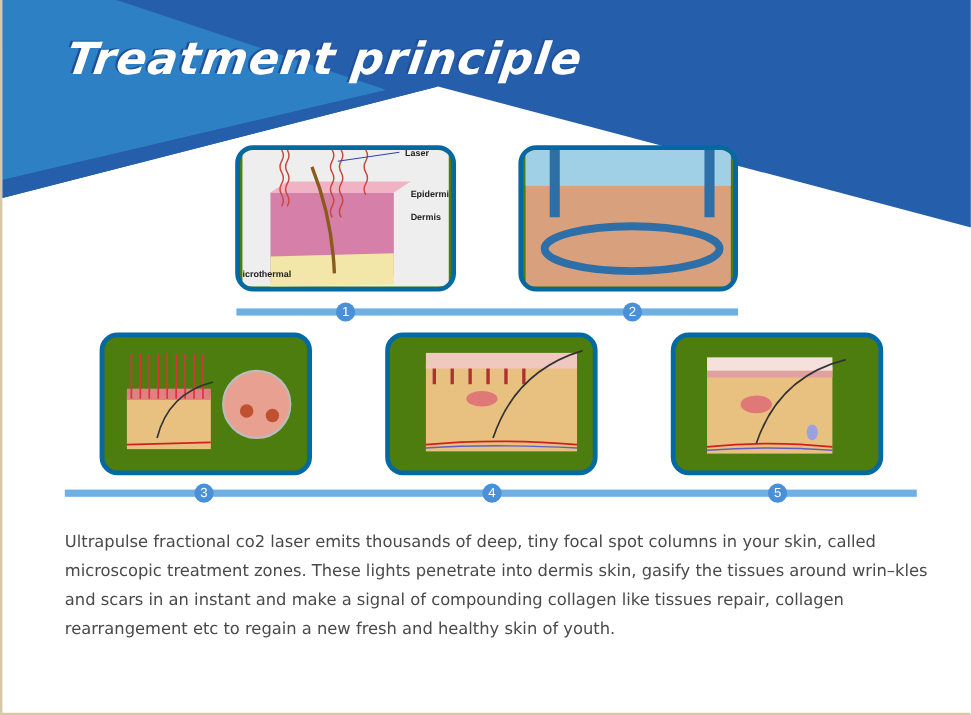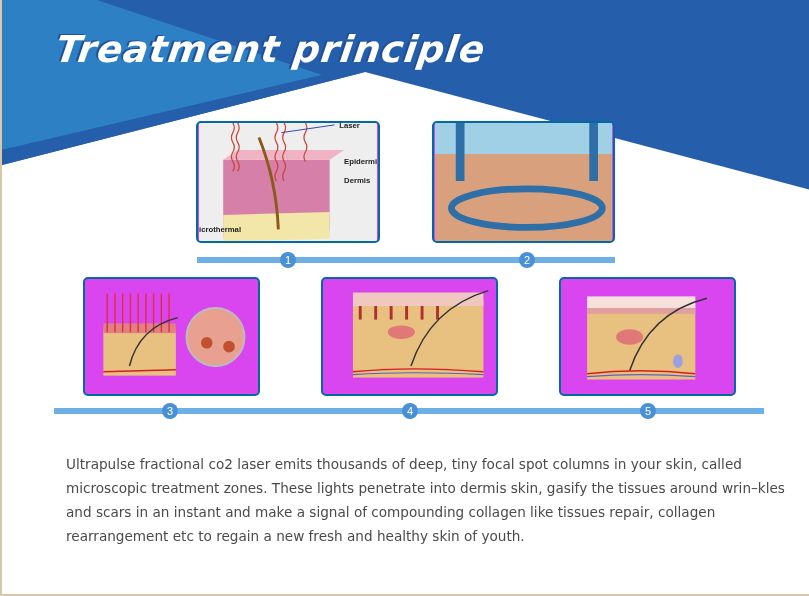--- a/index.html
+++ b/index.html
@@ -1,24 +1,24 @@
 <!DOCTYPE html>
 <html><head>
 <meta charset="utf-8">
 <style>
   html, body { margin: 0; padding: 0; }
   body { width: 809px; height: 596px; position: relative; overflow: hidden; background: #ffffff; font-family: "DejaVu Sans", sans-serif; }
   .page { position: absolute; left: 0; top: 0; width: 809px; height: 596px; background: #fff; border-left: 2px solid #d8c8a8; border-bottom: 2px solid #d8c8a8; box-sizing: border-box; }
   .banner { position: absolute; left: 0; top: 0; width: 809px; height: 200px; }
   .title { position: absolute; left: 54px; top: 28px; margin: 0; font-family: "DejaVu Sans", sans-serif; font-weight: bold; font-style: italic; font-size: 37px; letter-spacing: 1px; color: #ffffff; text-shadow: -2px -1px 0 #1f4f99; transform: skewX(-8deg); }
-  .panel { position: absolute; border: 2px solid #0369a1; border-radius: 5px; background: #d946ef; box-sizing: border-box; overflow: hidden; }
+  .panel { position: absolute; border: 4px solid #0369a1; border-radius: 15px; background: #4d7c0f; box-sizing: border-box; overflow: hidden; }
   .panel svg { display: block; width: 100%; height: 100%; }
   .timeline { position: absolute; height: 6px; background: #6fb0e4; }
   .step { position: absolute; width: 16px; height: 16px; border-radius: 50%; background: #4a90d6; color: #fff; font-size: 11px; line-height: 16px; text-align: center; font-family: "Liberation Sans", sans-serif; }
-  .desc { position: absolute; left: 52px; top: 440px; width: 720px; margin: 12px; font-family: "DejaVu Sans", sans-serif; font-size: 13.6px; line-height: 24px; color: #4a4a4a; }
+  .desc { position: absolute; left: 52px; top: 440px; width: 720px; margin: 0; font-family: "DejaVu Sans", sans-serif; font-size: 13.6px; line-height: 24px; color: #4a4a4a; }
   .lbl { font-family: "Liberation Sans", sans-serif; font-weight: bold; font-size: 8px; fill: #222; }
 </style>
 </head>
 <body>
 
 <div class="page">
 
   <svg class="banner" viewBox="0 0 809 200" width="809" height="200">
     <polygon points="0,0 809,0 809,190 363,72 0,165" fill="#255fac"></polygon>
     <polygon points="95,0 320,75 0,150 0,0" fill="#2e80c4"></polygon>

